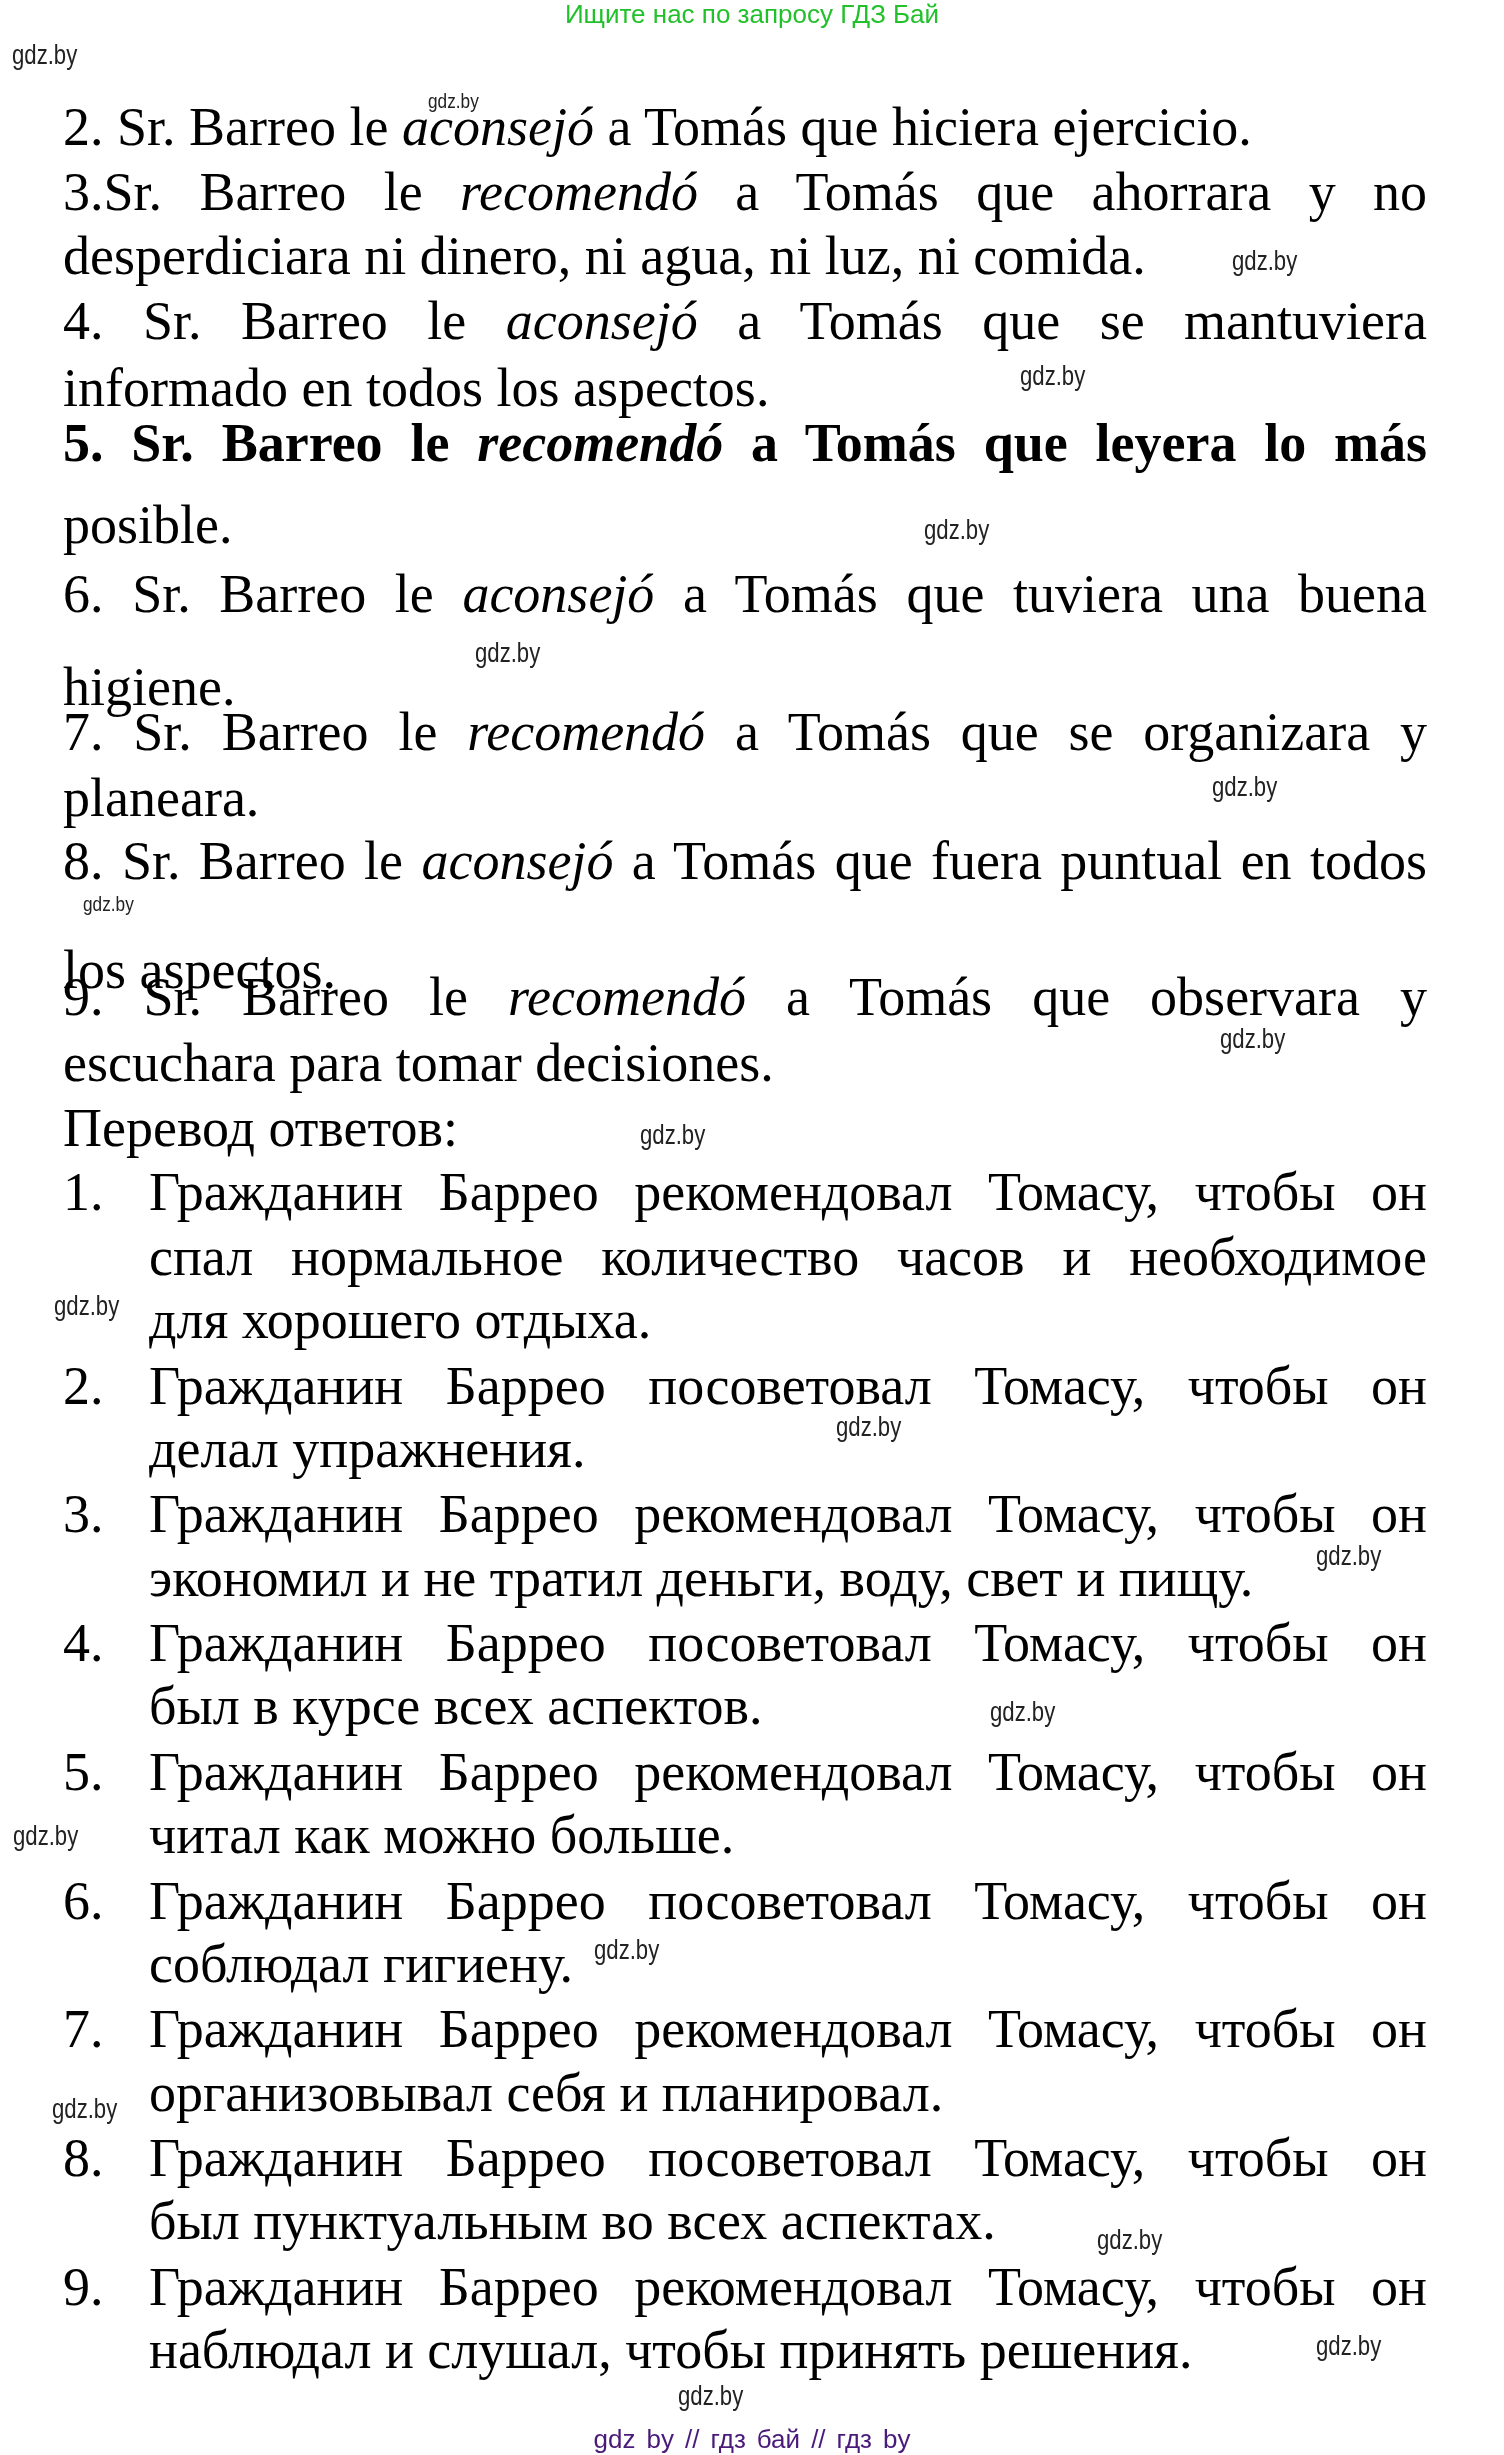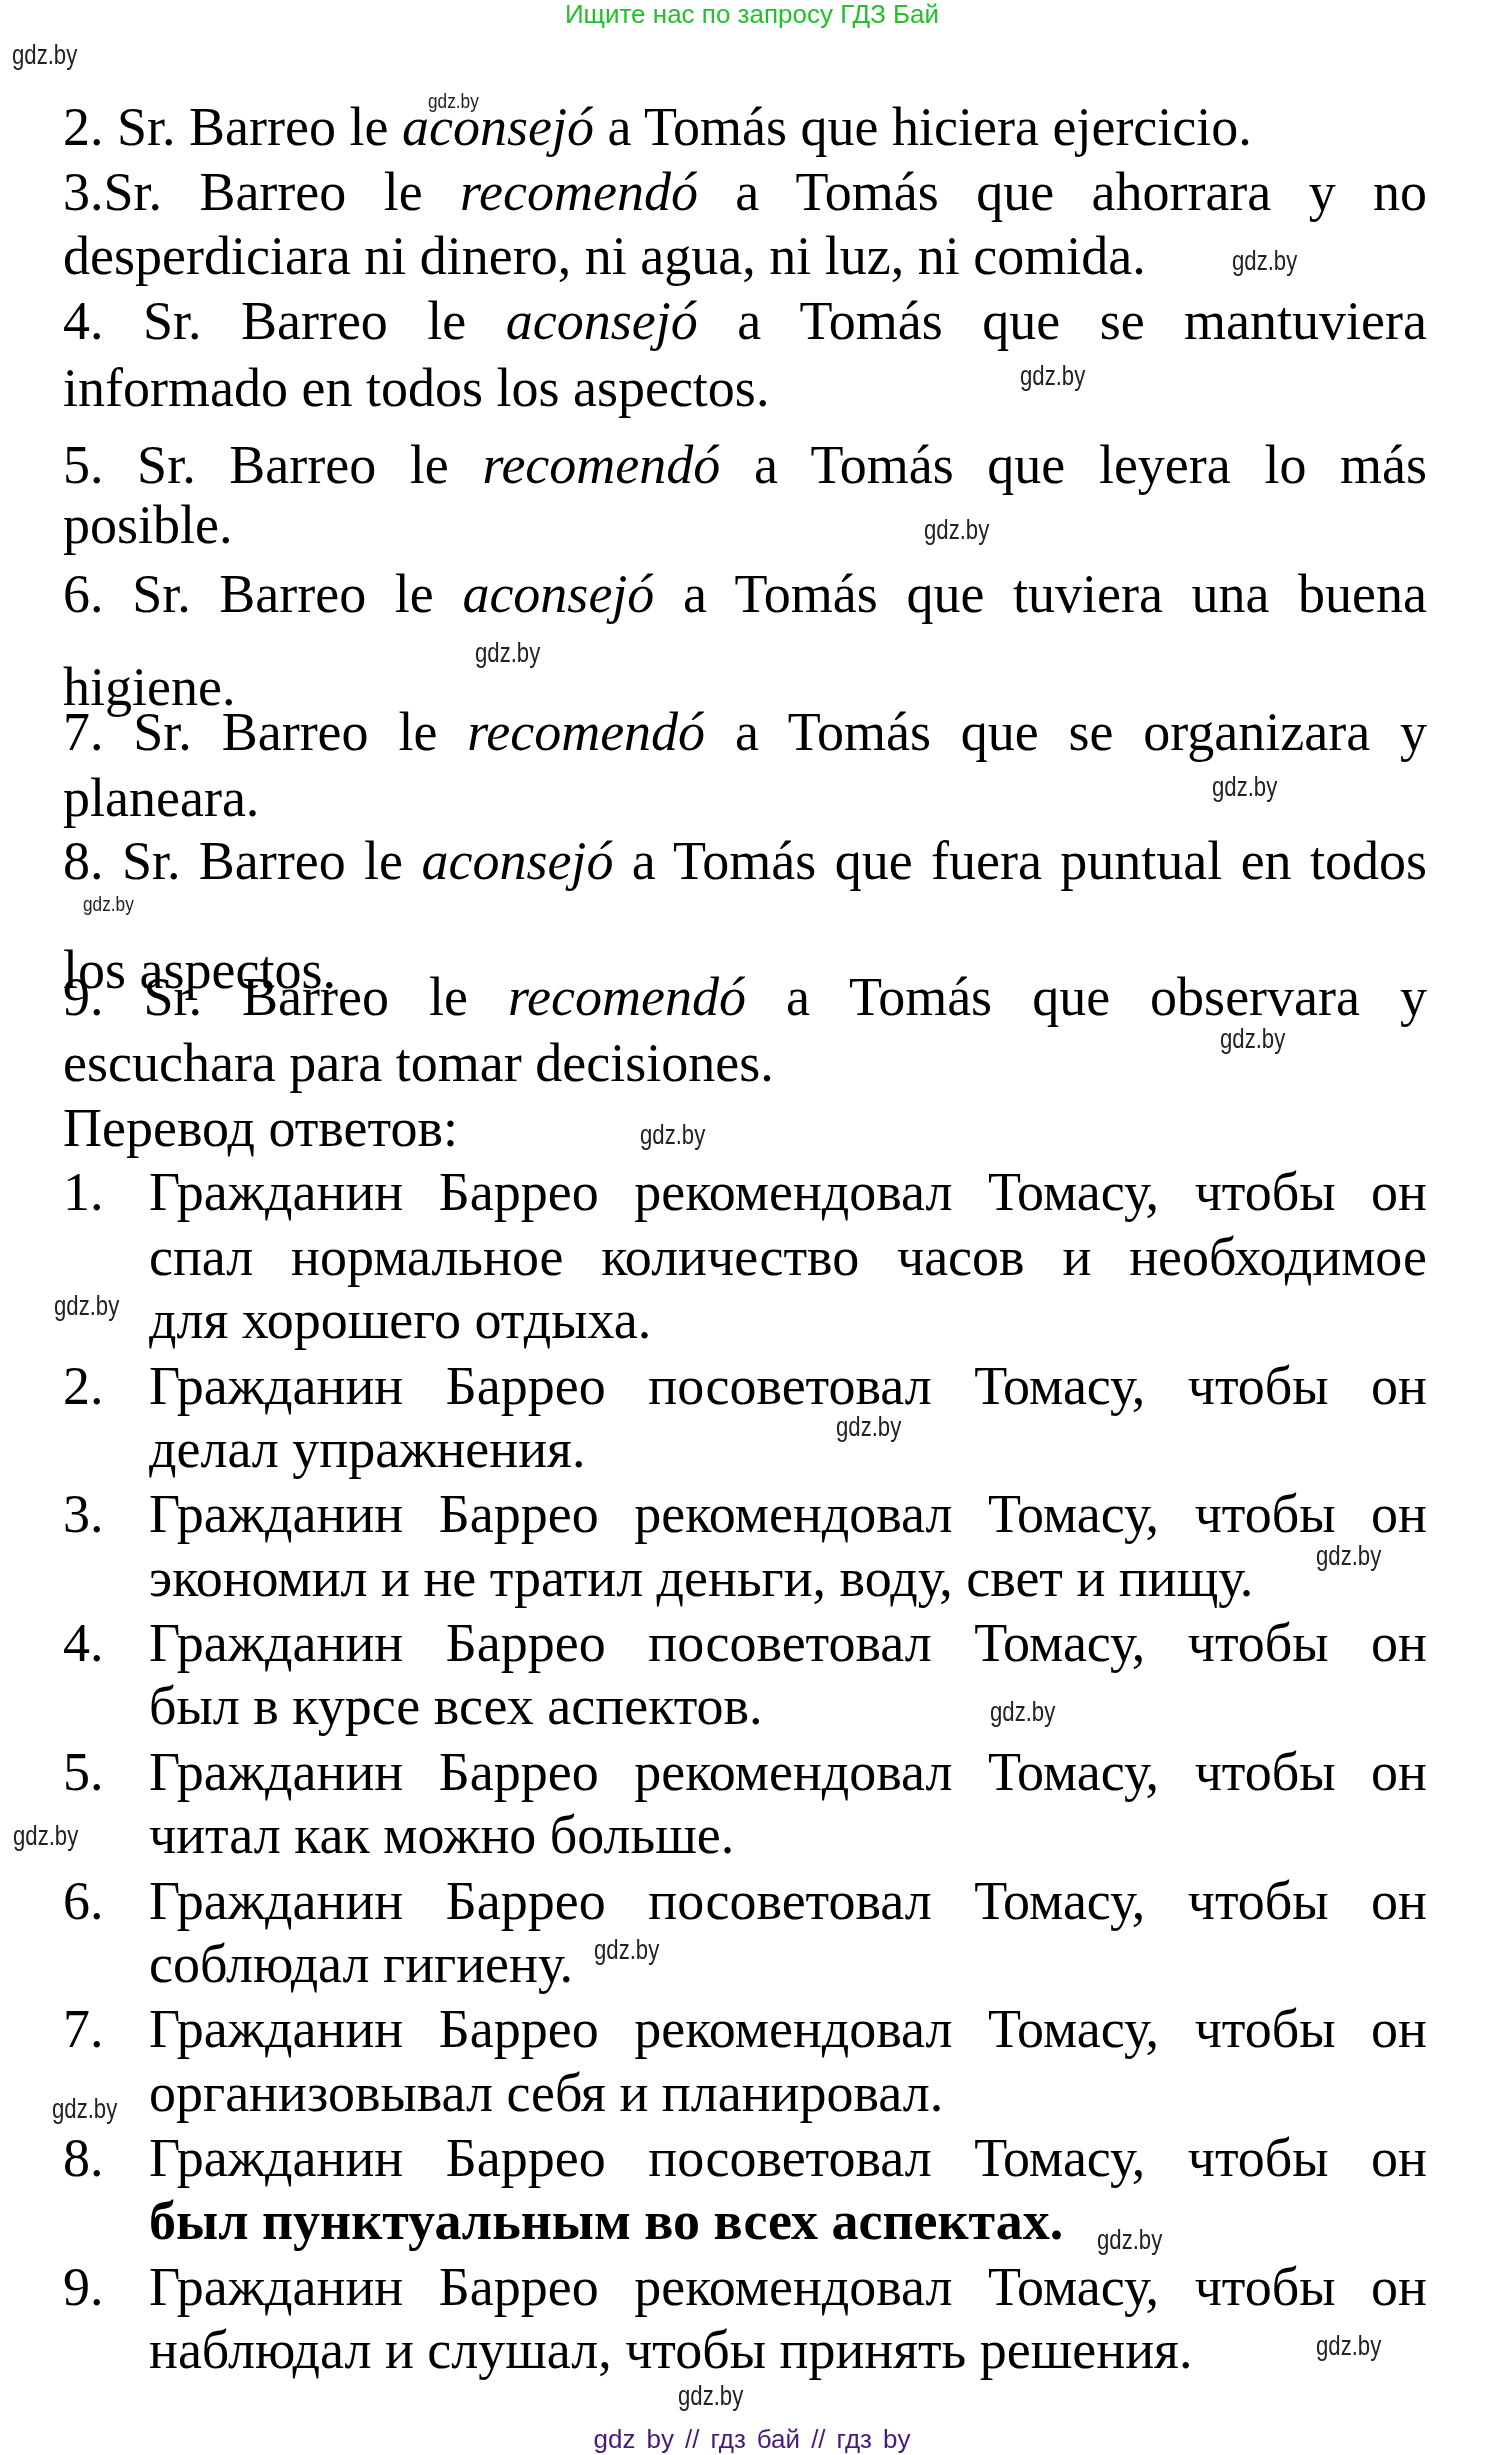--- a/index.html
+++ b/index.html
@@ -52,21 +52,21 @@
 <div class="ln just" style="top:161px;">
   <span>3.</span><span>Sr. Barreo le</span> <em>recomendó</em> <span>a Tomás que ahorrara y no</span>
 </div>
 <div class="ln" style="top:225px;">desperdiciara ni dinero, ni agua, ni luz, ni comida.</div>
 
 <div class="ln just" style="top:290px;">
   <span>4.</span> <span>Sr. Barreo le</span> <em>aconsejó</em> <span>a Tomás que se mantuviera</span>
 </div>
 <div class="ln" style="top:357px;">informado en todos los aspectos.</div>
 
-<div class="ln just" style="top:434px;">
+<div class="ln just" style="top:412px;font-weight:bold;">
   <span>5.</span> <span>Sr. Barreo le</span> <em>recomendó</em> <span>a Tomás que leyera lo más</span>
 </div>
 <div class="ln" style="top:494px;">posible.</div>
 
 <div class="ln just" style="top:563px;">
   <span>6.</span> <span>Sr. Barreo le</span> <em>aconsejó</em> <span>a Tomás que tuviera una buena</span>
 </div>
 <div class="ln" style="top:632px;margin-top:24px;">higiene.</div>
 
 <div class="ln just" style="top:701px;">
@@ -110,20 +110,20 @@
 <div class="num" style="top:1870px;">6.</div>
 <div class="ln ru just" style="top:1870px;">Гражданин Баррео посоветовал Томасу, чтобы он</div>
 <div class="ln ru" style="top:1933px;">соблюдал гигиену.</div>
 
 <div class="num" style="top:1998px;">7.</div>
 <div class="ln ru just" style="top:1998px;">Гражданин Баррео рекомендовал Томасу, чтобы он</div>
 <div class="ln ru" style="top:2062px;">организовывал себя и планировал.</div>
 
 <div class="num" style="top:2127px;">8.</div>
 <div class="ln ru just" style="top:2127px;">Гражданин Баррео посоветовал Томасу, чтобы он</div>
-<div class="ln ru" style="top:2190px;font-weight:bold;">был пунктуальным во всех аспектах.</div>
+<div class="ln ru" style="top:2190px;">был пунктуальным во всех аспектах.</div>
 
 <div class="num" style="top:2256px;">9.</div>
 <div class="ln ru just" style="top:2256px;">Гражданин Баррео рекомендовал Томасу, чтобы он</div>
 <div class="ln ru" style="top:2319px;">наблюдал и слушал, чтобы принять решения.</div>
 
 <div class="ftr">gdz by  //  гдз бай  //  гдз by</div>
 
 
 </body></html>

